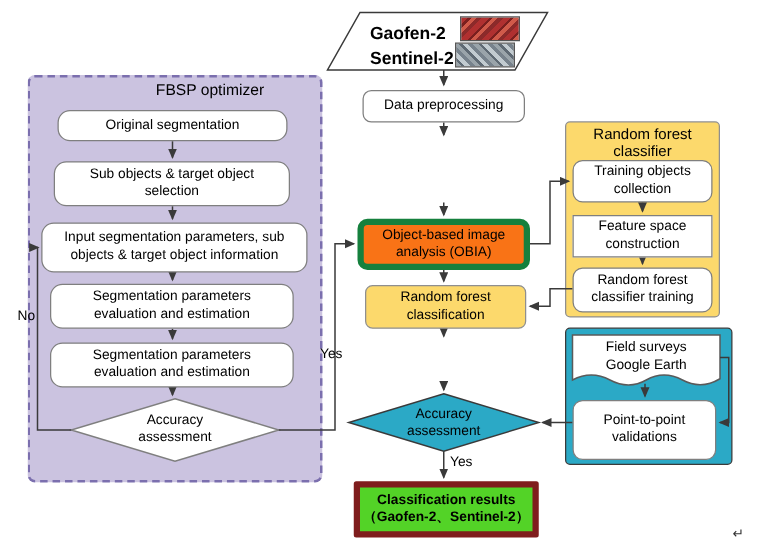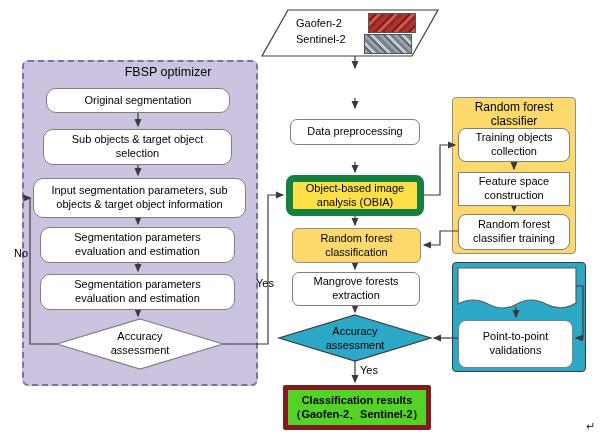--- a/index.html
+++ b/index.html
@@ -10,28 +10,28 @@
   .fbsp-panel{left:22px;top:60px;width:236px;height:326px;background:#cbc3e0;
               border:2px dashed #7b6fae;border-radius:6px;}
   .rf-panel{left:452px;top:97px;width:124px;height:157px;background:#fcd96c;
             border:1px solid #8f8f8f;border-radius:4px;}
   .teal-panel{left:452px;top:262px;width:134px;height:110px;background:#2ba9c6;
               border:1px solid #3a3a3a;border-radius:4px;}
   .box{position:absolute;z-index:2;display:flex;align-items:center;justify-content:center;
        text-align:center;white-space:pre-line;font-size:11px;line-height:1.25;color:#000;
        box-sizing:border-box;}
   .white{background:#fff;border:1px solid #7f7f7f;border-radius:10px;}
-  .purple{background:#fde047;border:7px solid #15803d;border-radius:8px;}
+  .purple{background:#f97316;border:5px solid #15803d;border-radius:8px;}
   .yellow{background:#fcd96c;border:1px solid #8f8f8f;border-radius:6px;}
   .green{background:#53d327;border:5px solid #7f1d1d;border-radius:2px;font-weight:700;}
   .ghost{background:transparent;border:none;}
   .title{position:absolute;z-index:2;text-align:center;white-space:pre-line;
          font-size:12.5px;color:#000;}
   .lbl{position:absolute;z-index:2;font-size:11px;color:#000;}
-  .srctext{position:absolute;z-index:2;font-size:11px;line-height:1.45;white-space:pre-line;}
+  .srctext{position:absolute;z-index:2;font-size:14px;line-height:1.45;white-space:pre-line;font-weight:bold;}
   .thumb{position:absolute;z-index:2;border:1px solid #555;}
   .thumb-red{background:repeating-linear-gradient(135deg,#b03030 0 4px,#7a1f1f 4px 6px,#d05a4a 6px 9px,#8c2a2a 9px 12px);}
   .thumb-gray{background:repeating-linear-gradient(45deg,#9aa4aa 0 3px,#5f6a74 3px 5px,#c2cbd0 5px 8px,#77828c 8px 11px);}
   .retmark{position:absolute;z-index:2;font-size:11px;color:#333;}
 </style>
 </head>
 <body>
 
 <div class="canvas">
 
@@ -84,27 +84,25 @@
     <path d="M576,286 H583 V338 H576" fill="none" stroke="#3a3a3a" stroke-width="1.2" marker-end="url(#ah)"></path>
 
     <path d="M458,338 H434" fill="none" stroke="#3a3a3a" stroke-width="1.2" marker-end="url(#ah)"></path>
   </svg>
 
   <div class="srctext" style="left:296px;top:16px;width:80px;">Gaofen-2
 Sentinel-2</div>
   <div class="thumb thumb-red" style="left:368px;top:13px;width:46px;height:18px;"></div>
   <div class="thumb thumb-gray" style="left:364px;top:34px;width:46px;height:18px;"></div>
 
-  <div class="box white" style="left:290px;top:72px;width:130px;height:26px;border-radius:7px;margin-top:47px;">Data preprocessing</div>
+  <div class="box white" style="left:290px;top:72px;width:130px;height:26px;border-radius:7px;">Data preprocessing</div>
   <div class="box purple" style="left:286px;top:175px;width:138px;height:41px;">Object-based image
 analysis (OBIA)</div>
   <div class="box yellow" style="left:292px;top:228px;width:129px;height:35px;">Random forest
 classification</div>
-  <div class="box white" style="left:292px;top:272px;width:128px;height:34px;border-radius:7px;">Mangrove forests
-extraction</div>
   <div class="box ghost" style="left:310px;top:326px;width:90px;height:26px;">Accuracy
 assessment</div>
   <div class="box green" style="left:283px;top:385px;width:148px;height:45px;">Classification results
 （Gaofen-2、Sentinel-2）</div>
 
   <div class="title" style="left:22px;top:65px;width:236px;margin-left:28px;">FBSP optimizer</div>
   <div class="box white" style="left:46px;top:88px;width:184px;height:25px;">Original segmentation</div>
   <div class="box white" style="left:43px;top:129px;width:189px;height:36px;">Sub objects &amp; target object
 selection</div>
   <div class="box white" style="left:33px;top:178px;width:213px;height:40px;">Input segmentation parameters, sub
@@ -118,20 +116,22 @@
 
   <div class="title" style="left:452px;top:100px;width:124px;font-size:12px;line-height:1.2;">Random forest
 classifier</div>
   <div class="box white" style="left:458px;top:128px;width:112px;height:34px;border-radius:8px;">Training objects
 collection</div>
   <div class="box white" style="left:458px;top:172px;width:112px;height:34px;border-radius:0;">Feature space
 construction</div>
   <div class="box white" style="left:458px;top:214px;width:112px;height:36px;border-radius:8px;">Random forest
 classifier training</div>
 
+  <div class="box ghost" style="left:462px;top:270px;width:110px;height:32px;">Field surveys
+Google Earth</div>
   <div class="box white" style="left:458px;top:320px;width:115px;height:48px;border-radius:8px;">Point-to-point
 validations</div>
 
   <div class="lbl" style="left:256px;top:277px;">Yes</div>
   <div class="lbl" style="left:14px;top:247px;text-align:center;">No</div>
   <div class="lbl" style="left:360px;top:364px;">Yes</div>
 
   <div class="retmark" style="left:586px;top:420px;">↵</div>
 
 </div>

